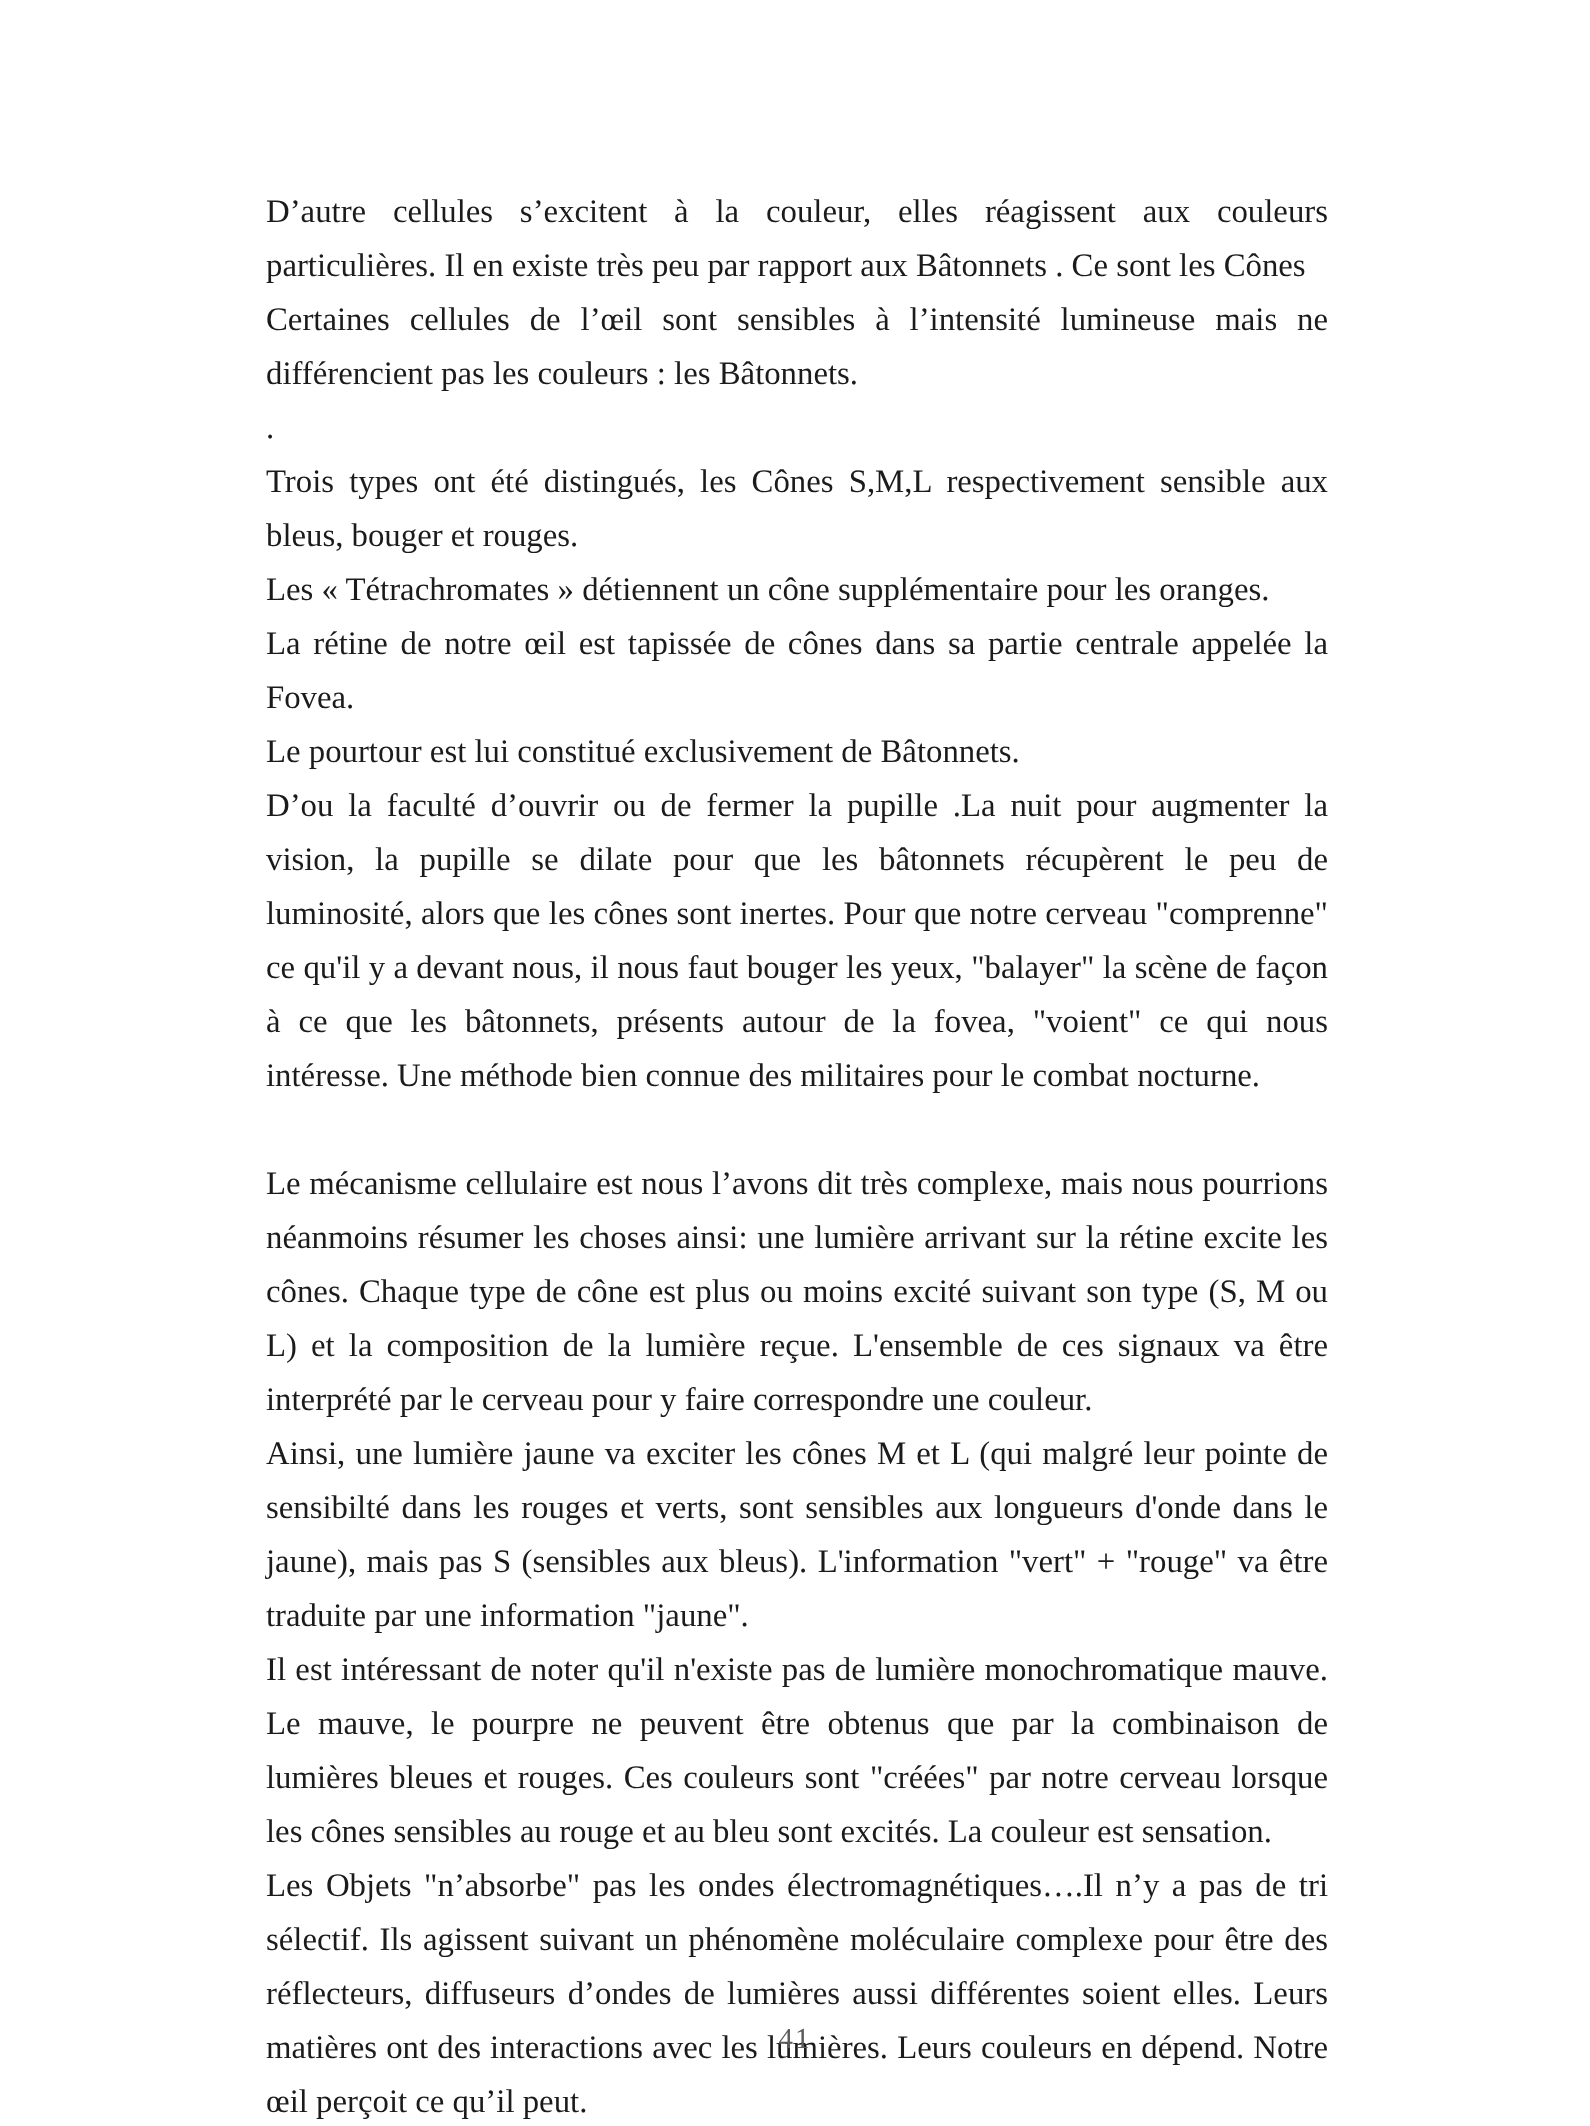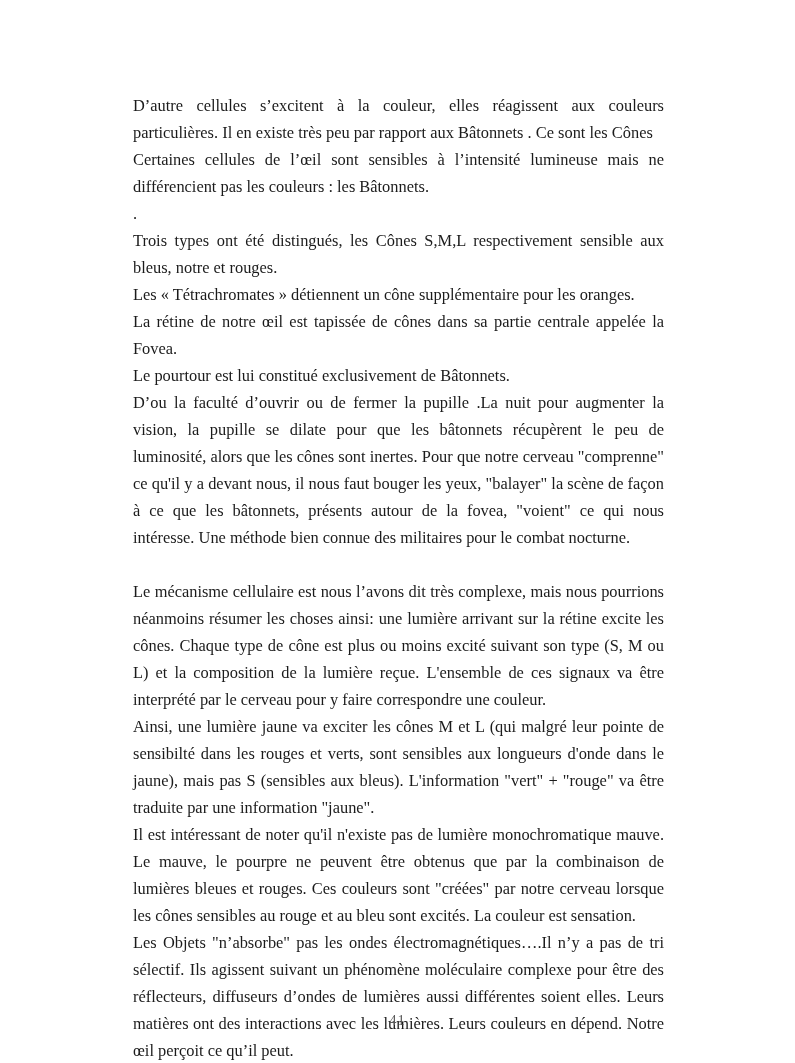--- a/index.html
+++ b/index.html
@@ -44,21 +44,21 @@
   }
 </style>
 </head>
 <body>
 
 <div class="page">
   <div class="content">
       <p class="para">D’autre cellules s’excitent à la couleur, elles réagissent aux couleurs particulières. Il en existe très peu par rapport aux Bâtonnets . Ce sont les Cônes</p>
       <p class="para">Certaines cellules de l’œil sont sensibles à l’intensité lumineuse mais ne différencient pas les couleurs : les Bâtonnets.</p>
       <p class="para">.</p>
-      <p class="para">Trois types ont été distingués, les Cônes S,M,L respectivement sensible aux bleus, notre et rouges.</p>
+      <p class="para">Trois types ont été distingués, les Cônes S,M,L respectivement sensible aux bleus, bouger et rouges.</p>
       <p class="para">Les « Tétrachromates » détiennent un cône supplémentaire pour les oranges.</p>
       <p class="para">La rétine de notre œil est tapissée de cônes dans sa partie centrale appelée la Fovea.</p>
       <p class="para">Le pourtour est lui constitué exclusivement de Bâtonnets.</p>
       <p class="para">D’ou la faculté d’ouvrir ou de fermer la pupille .La nuit pour augmenter la vision, la pupille se dilate pour que les bâtonnets récupèrent  le peu de luminosité, alors que les cônes sont inertes. Pour que notre cerveau "comprenne" ce qu'il y a devant nous, il nous faut bouger les yeux, "balayer" la scène de façon à ce que les bâtonnets, présents autour de la fovea, "voient" ce qui nous intéresse. Une méthode bien connue des militaires pour le combat nocturne.</p>
       <p class="para blank"></p>
       <p class="para">Le mécanisme cellulaire est nous l’avons dit très complexe, mais nous pourrions néanmoins résumer les choses ainsi: une lumière arrivant sur la rétine excite les cônes. Chaque type de cône est plus ou moins excité suivant son type (S, M ou L) et la composition de la lumière reçue. L'ensemble de ces signaux va être interprété par le cerveau pour y faire correspondre une couleur.</p>
       <p class="para">Ainsi, une lumière jaune va exciter les cônes M et L (qui malgré leur pointe de sensibilté dans les rouges et verts, sont sensibles aux longueurs d'onde dans le jaune), mais pas S (sensibles aux bleus). L'information "vert" + "rouge" va être traduite par une information "jaune".</p>
       <p class="para">Il est intéressant de noter qu'il n'existe pas de lumière monochromatique mauve. Le mauve, le pourpre ne peuvent être obtenus que par la combinaison de lumières bleues et rouges. Ces couleurs sont "créées" par notre cerveau lorsque les cônes sensibles au rouge et au bleu sont excités. La couleur est sensation.</p>
       <p class="para">Les Objets "n’absorbe" pas les ondes électromagnétiques….Il n’y a pas de tri sélectif. Ils agissent suivant un phénomène moléculaire complexe pour être des réflecteurs, diffuseurs d’ondes de lumières aussi différentes soient elles. Leurs matières ont des interactions avec les lumières. Leurs couleurs en dépend. Notre œil perçoit ce qu’il peut.</p>
     </div>

